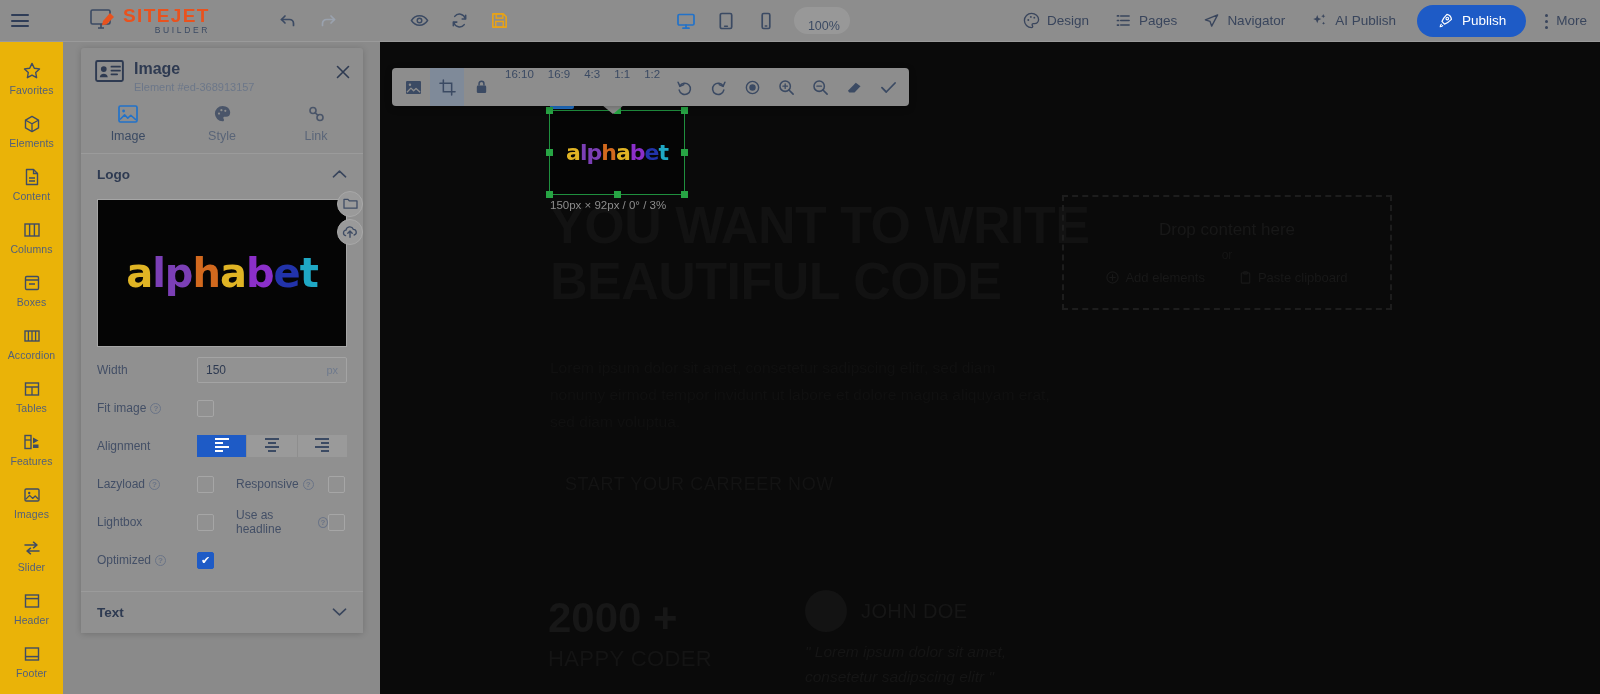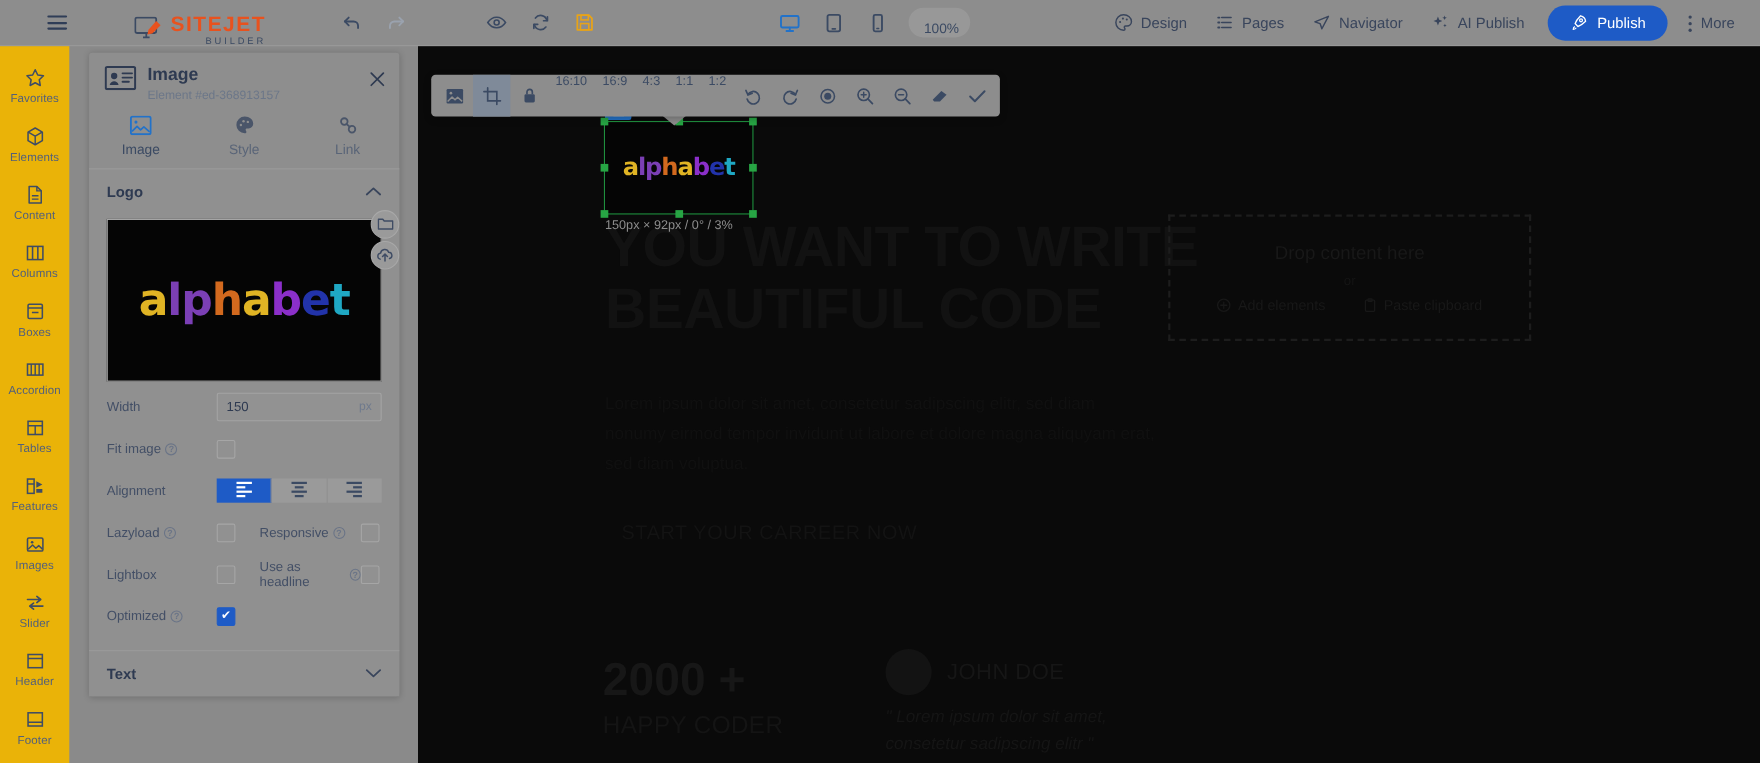--- a/index.html
+++ b/index.html
@@ -17,21 +17,21 @@
     background: #8a8a8a;
   }
 
   
   .topbar {
     position: absolute; top: 0; left: 0; right: 0; height: 42px;
     background: #8d8d8d;
     display: flex; align-items: center;
     border-bottom: 1px solid #9a9a9a;
   }
-  .tb-left { display: flex; align-items: flex-end; padding-left: 32px; }
+  .tb-left { display: flex; align-items: center; }
   .icon-btn {
     width: 40px; height: 42px;
     display: flex; align-items: center; justify-content: center;
     cursor: pointer;
   }
   .hamburger { width: 18px; height: 13px; position: relative; }
   .hamburger span {
     position: absolute; left: 0; right: 0; height: 2px;
     background: #2f3d57; border-radius: 1px;
   }
@@ -59,21 +59,21 @@
     background: rgba(255,255,255,0.10);
     border-radius: 14px; height: 27px; padding: 0 4px 0 8px;
     margin-left: 8px;
     flex-direction: column;
   }
   .zoomval { font-size: 12.5px; color: #3b4a63; padding: 0 6px; }
   .zoomdiv { width:1px; height:16px; background: rgba(59,74,99,.28); }
 
   .tb-right {
     margin-left: auto; display: flex; align-items: center;
-    gap: 0px; padding-right: 10px;
+    gap: 0px; padding-right: 0;
   }
   .tb-item {
     display: flex; align-items: center; gap: 7px;
     padding: 0 13px; height: 42px; cursor: pointer;
     font-size: 13.5px; color: #39455c;
   }
   .publish {
     display: flex; align-items: center; gap: 8px;
     background: #1e5bc6; color: #fff;
     border-radius: 18px; height: 32px; padding: 0 20px;

